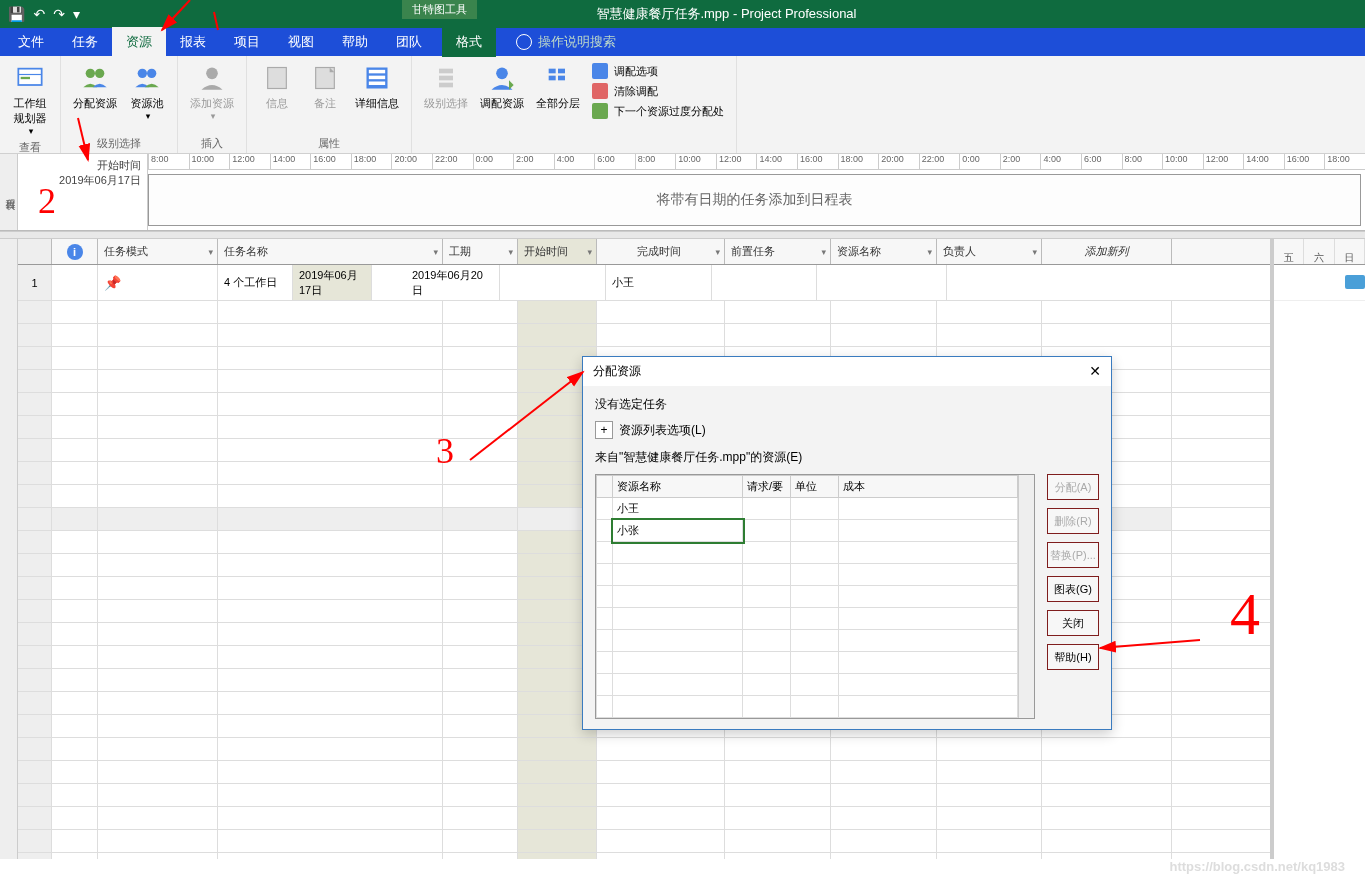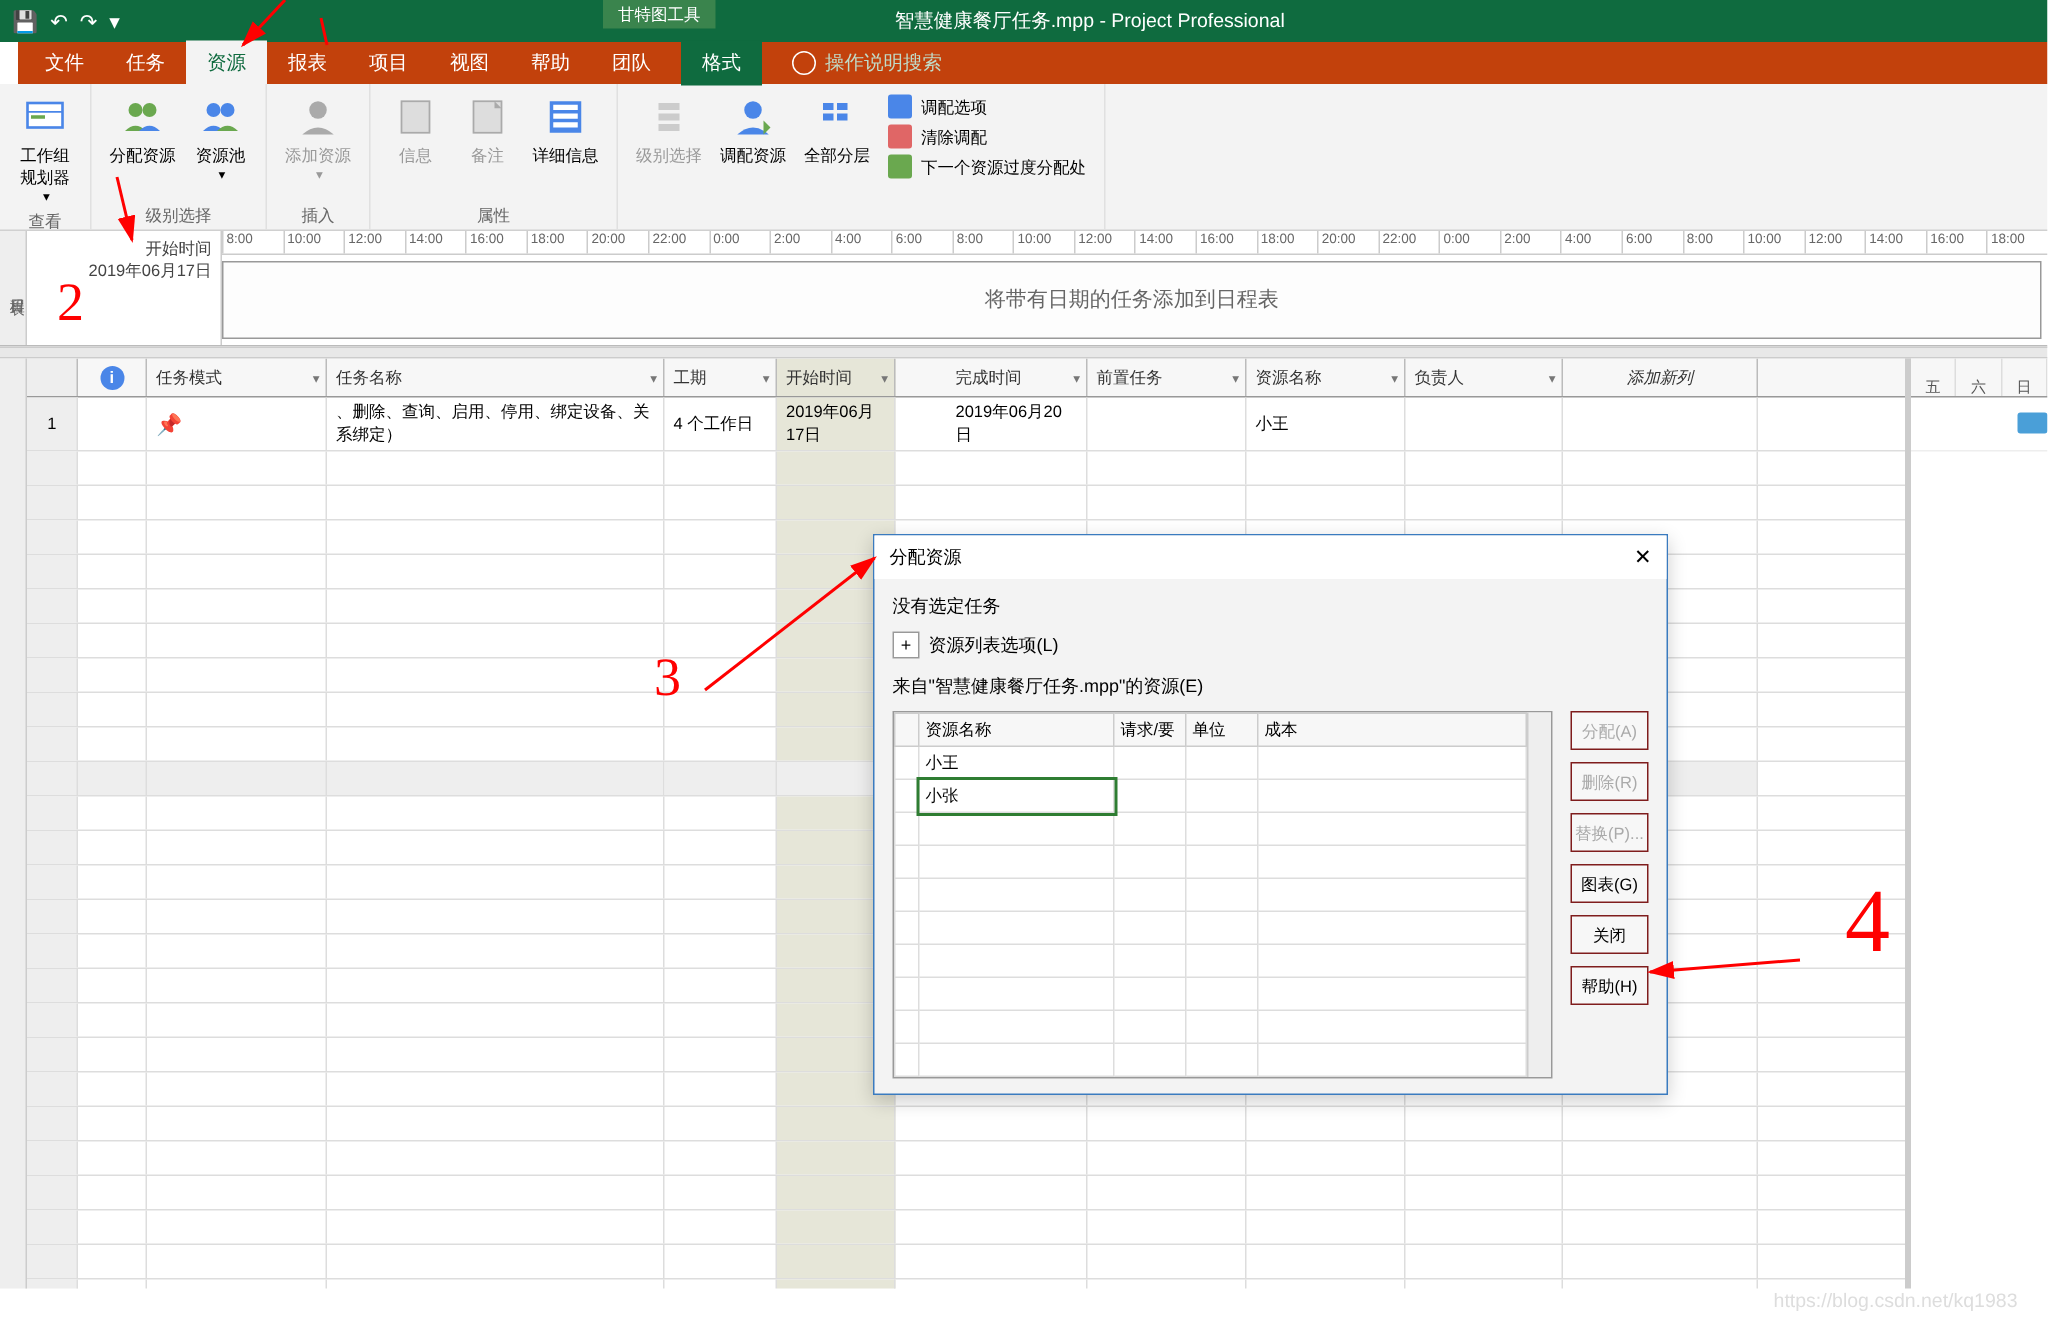--- a/index.html
+++ b/index.html
@@ -6,21 +6,21 @@
 body { background: #fff; font-size: 12px; overflow: hidden; width: 1365px; height: 884px; position: relative; }
 
 
 .titlebar { background: #0f6b3f; height: 28px; display: flex; align-items: center; color: #fff; }
 .qat { display: flex; align-items: center; gap: 8px; padding: 0 8px; }
 .qat span { font-size: 14px; cursor: pointer; }
 .title-center { flex: 1; text-align: center; font-size: 13px; }
 .tool-tab { position: absolute; left: 402px; top: 0; background: #3a844d; color: #fff; padding: 2px 10px; font-size: 11px; }
 
 
-.ribbon-tabs { background: #c2410c; height: 28px; display: flex; align-items: center; color: #fff; padding-left: 4px; margin-left: 12px; }
+.ribbon-tabs { background: #1d4ed8; height: 28px; display: flex; align-items: center; color: #fff; padding-left: 4px; }
 .ribbon-tabs .tab { padding: 6px 14px; font-size: 13px; cursor: pointer; }
 .ribbon-tabs .tab.active { background: #f3f3f3; color: #0f6b3f; }
 .ribbon-tabs .tab.tool { background: #0f6b3f; margin-left: 0; }
 .tellme { display: flex; align-items: center; gap: 6px; margin-left: 20px; color: #c0dbc8; font-size: 13px; }
 .tellme .bulb { width: 16px; height: 16px; border: 1.5px solid #fff; border-radius: 50%; position: relative; }
 
 
 .ribbon { background: #f3f3f3; height: 98px; display: flex; border-bottom: 1px solid #d0d0d0; }
 .ribbon-group { display: flex; flex-direction: column; border-right: 1px solid #e0e0e0; padding: 4px 6px 0; position: relative; }
 .ribbon-group .glabel { text-align: center; font-size: 11px; color: #666; padding: 2px 0; }
@@ -98,21 +98,21 @@
 .res-table tr.sel td.name { outline: 2px solid #2e7d32; }
 .res-scroll { width: 16px; background: #eee; border-left: 1px solid #ccc; }
 .dlg-btns { display: flex; flex-direction: column; gap: 8px; }
 .dlg-btns button { width: 52px; height: 26px; font-size: 11px; border: 1px solid #7f1d1d; background: #f7f7f7; cursor: pointer; }
 .dlg-btns button:disabled { color: #aaa; }
 .dlg-foot { padding: 8px 12px; font-size: 11px; }
 
 
 .anno { position: absolute; pointer-events: none; }
 .anno-num { position: absolute; font-family: cursive; font-size: 36px; color: red; font-weight: normal; }
-.watermark { position: absolute; right: 20px; bottom: 10px; color: #ddd; font-size: 13px; }
+.watermark { position: absolute; right: 20px; bottom: 10px; color: #ddd; font-size: 13px; font-weight: bold; }
 </style>
 </head>
 <body>
 
 <div class="titlebar">
   <div class="qat">
     <span>💾</span>
     <span>↶</span>
     <span>↷</span>
     <span>▾</span>
@@ -340,21 +340,20 @@
       <div class="col-res hdrop">资源名称</div>
       <div class="col-owner hdrop">负责人</div>
       <div class="col-add">添加新列</div>
     </div>
     <div class="grid-row">
       <div class="col-idx" style="background:#eee;justify-content:center">1</div>
       <div class="col-info"></div>
       <div class="col-mode">
           <span class="pin">📌</span>
         </div>
-      <div class="col-name" style="line-height:1.3">、删除、查询、启用、停用、绑定设备、关系绑定）</div>
       <div class="col-dur">4 个工作日</div>
       <div class="col-start" style="line-height:1.3">2019年06月17日</div>
       <div class="col-end" style="line-height:1.3">2019年06月20日</div>
       <div class="col-pred"></div>
       <div class="col-res">小王</div>
       <div class="col-owner"></div>
       <div class="col-add"></div>
     </div>
     <div id="empty-rows">
         <div class="grid-row short">

